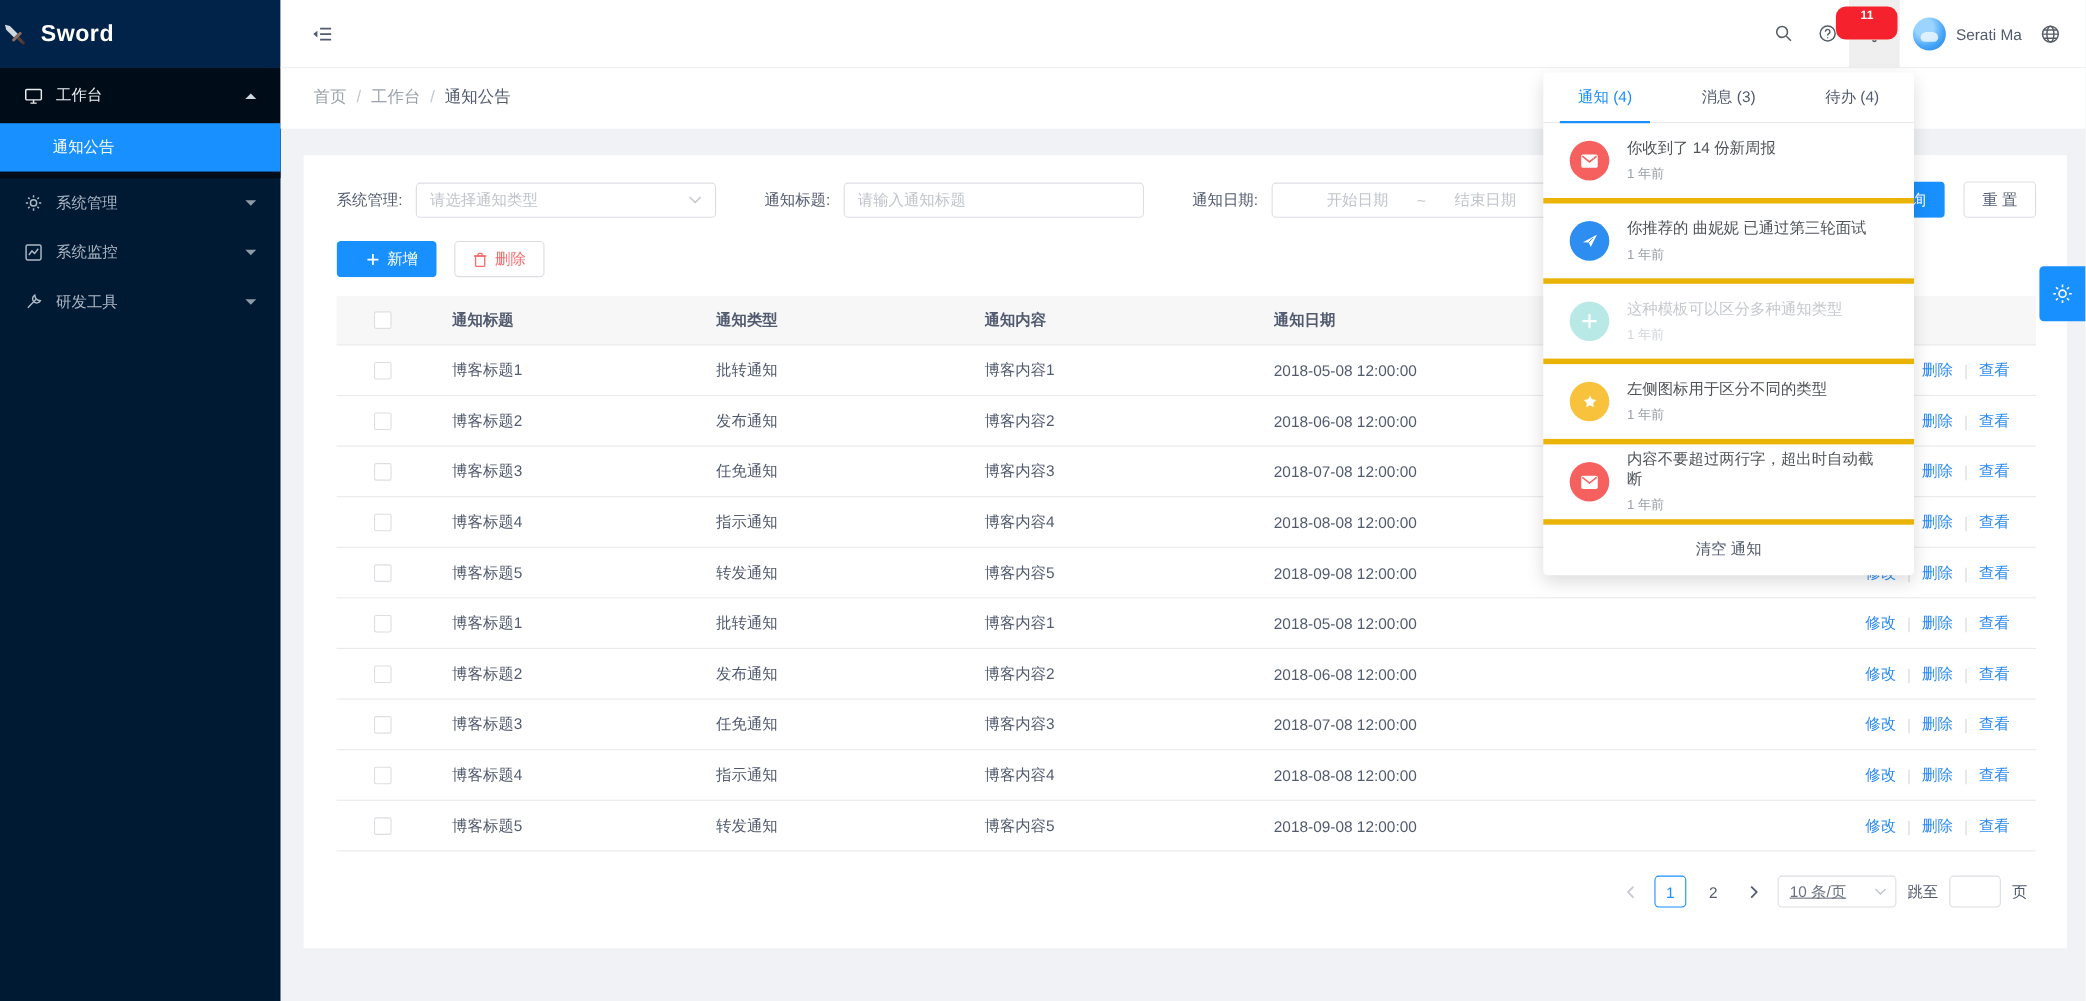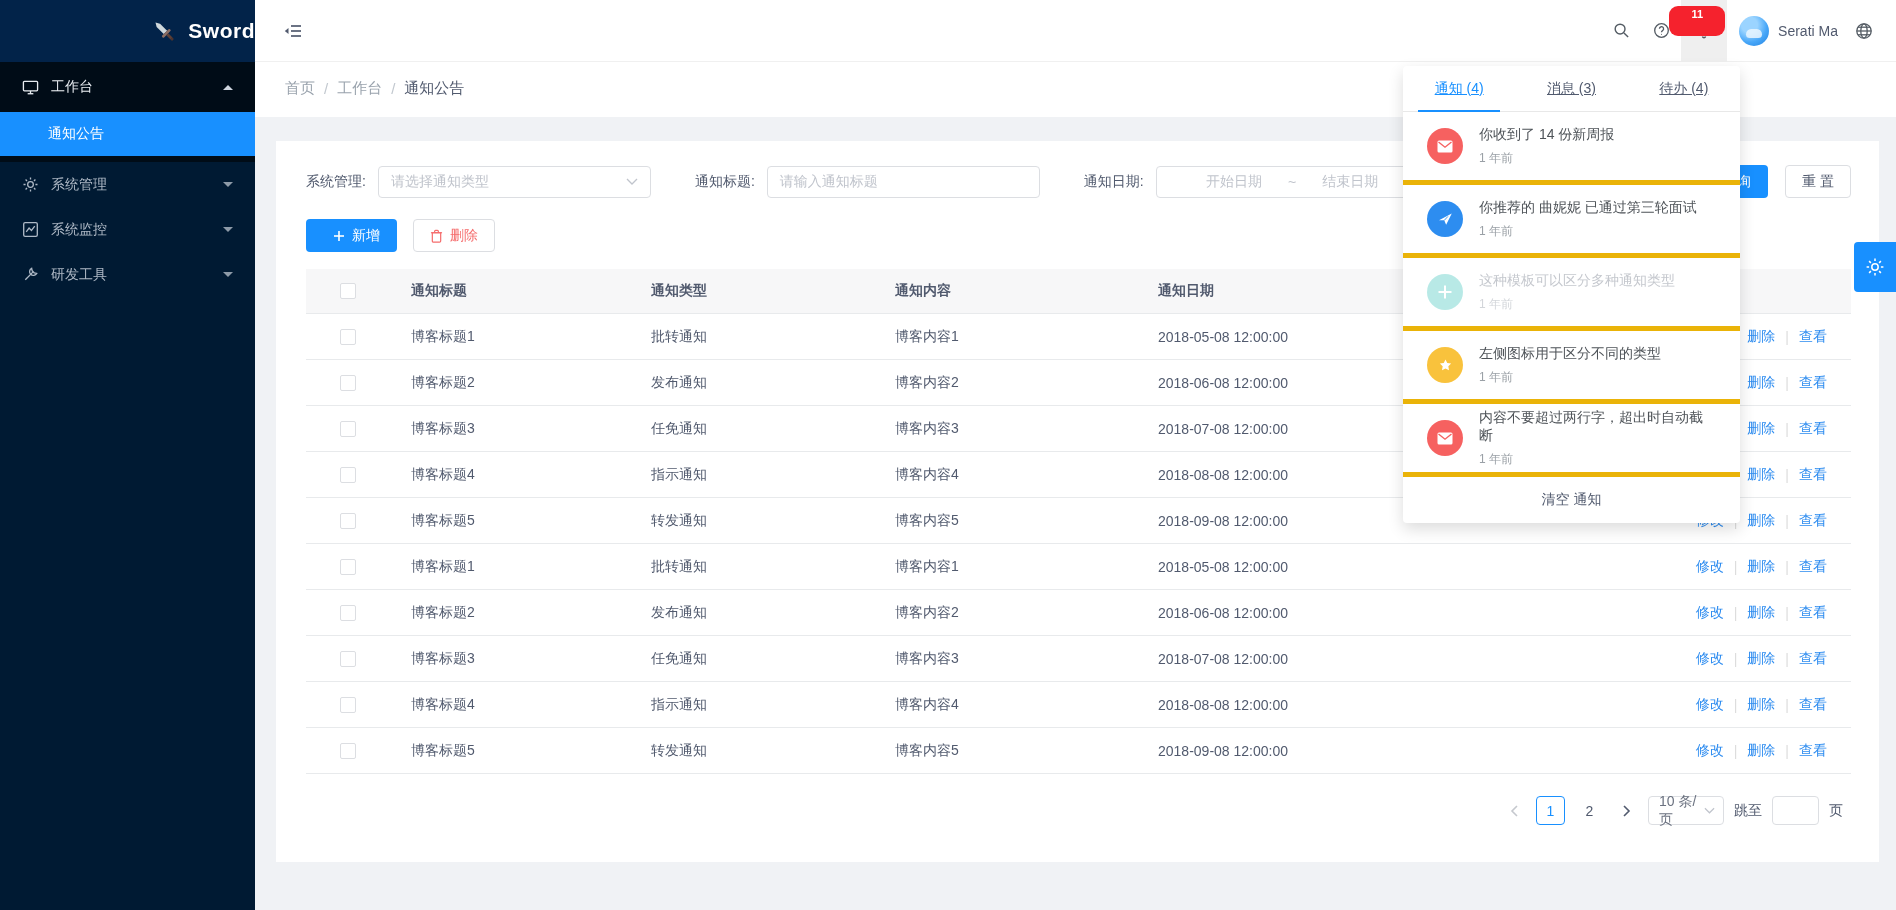--- a/index.html
+++ b/index.html
@@ -2,21 +2,21 @@
 <html><head>
 <meta charset="utf-8">
 <style>
   * { margin:0; padding:0; box-sizing:border-box; }
   html,body { width:1896px; height:910px; overflow:hidden; }
   body { font-family:"Liberation Sans","DejaVu Sans",sans-serif; font-size:14px; color:#515a6e; background:#f0f2f5; }
   .app { position:relative; width:1896px; height:910px; display:flex; }
 
   
   .sidebar { width:255px; height:910px; background:#001a33; flex:0 0 255px; }
-  .logo { height:62px; background:#022349; display:flex; align-items:center; gap:11px;justify-content:flex-end; }
+  .logo { height:62px; background:#022349; display:flex; align-items:center; gap:11px; }
   .logo-text { color:#fff; font-size:21px; font-weight:bold; letter-spacing:.5px; }
   .menu-block-open { background:#000c17; padding-bottom:6px; }
   .menu-item { height:50px; display:flex; align-items:center; padding:0 22px; color:#e8edf2; font-size:14px; cursor:pointer; }
   .menu-item .mi-label { margin-left:12px; }
   .menu-item .caret { margin-left:auto; }
   .menu-item.dim { color:#aeb9c6; height:45px; }
   .submenu-item { height:44px; display:flex; align-items:center; padding-left:48px; color:#c9d3dd; cursor:pointer; }
   .submenu-item.active { background:#1890ff; color:#fff; }
   .caret-up { width:0; height:0; border-left:5px solid transparent; border-right:5px solid transparent; border-bottom:5px solid #cfd6e0; }
   .caret-down { width:0; height:0; border-left:5px solid transparent; border-right:5px solid transparent; border-top:5px solid #8d9aa8; }
@@ -69,27 +69,27 @@
   .checkbox { width:16px; height:16px; border:1px solid #dcdee2; border-radius:2px; background:#fff; cursor:pointer; }
   .cell-actions { display:flex; justify-content:flex-end; align-items:center; gap:10px; }
   .alink { color:#2d8cf0; cursor:pointer; }
   .asep { color:#dddddd; }
 
   
   .pagination { margin-top:22px; display:flex; justify-content:flex-end; align-items:center; gap:10px; padding-right:8px; color:#515a6e; }
   .pg-arrow { width:24px; height:28px; display:flex; align-items:center; justify-content:center; cursor:pointer; }
   .pg-num { min-width:29px; height:29px; display:flex; align-items:center; justify-content:center; border-radius:4px; cursor:pointer; }
   .pg-num.active { border:1px solid #1890ff; color:#1890ff; }
-  .pg-select { width:76px; height:29px; border:1px solid #dcdee2; border-radius:4px; display:flex; align-items:center; justify-content:space-between; padding:0 8px 0 10px; color:#6b7280; cursor:pointer; }
+  .pg-select { width:108px; height:29px; border:1px solid #dcdee2; border-radius:4px; display:flex; align-items:center; justify-content:space-between; padding:0 8px 0 10px; color:#6b7280; cursor:pointer;text-decoration:underline; }
   .pg-jump-input { width:47px; height:29px; border:1px solid #dcdee2; border-radius:4px; background:#fff; cursor:text; }
 
   
   .notice-panel { position:absolute; left:1403px; top:66px; width:337px; background:#fff; border-radius:4px; box-shadow:0 6px 16px rgba(0,0,0,.14); z-index:50; }
   .np-tabs { display:flex; height:46px; border-bottom:1px solid #e8e8e8; }
-  .np-tab { flex:1; display:flex; align-items:center; justify-content:center; color:#515a6e; cursor:pointer; position:relative;text-decoration:underline; }
+  .np-tab { flex:1; display:flex; align-items:center; justify-content:center; color:#515a6e; cursor:pointer; position:relative; }
   .np-tab.active { color:#1890ff; }
   .np-tab.active::after { content:""; position:absolute; bottom:-1px; left:50%; transform:translateX(-50%); width:82px; height:2px; background:#1890ff; }
   .np-item { display:flex; align-items:center; gap:16px; padding:0 24px; height:73px; border-bottom:5px solid #eab308; cursor:pointer; }
   .nicon { width:36px; height:36px; border-radius:50%; flex:0 0 36px; display:flex; align-items:center; justify-content:center; }
   .nc-red { background:#f66160; }
   .nc-blue { background:#2d8df0; }
   .nc-teal { background:#7fd8d2; }
   .nc-yellow { background:#f9c23c; }
   .ntitle { color:#4e5358; font-size:14px; line-height:1.3; }
   .ntime { color:#9aa0a6; font-size:12px; margin-top:7px; }

